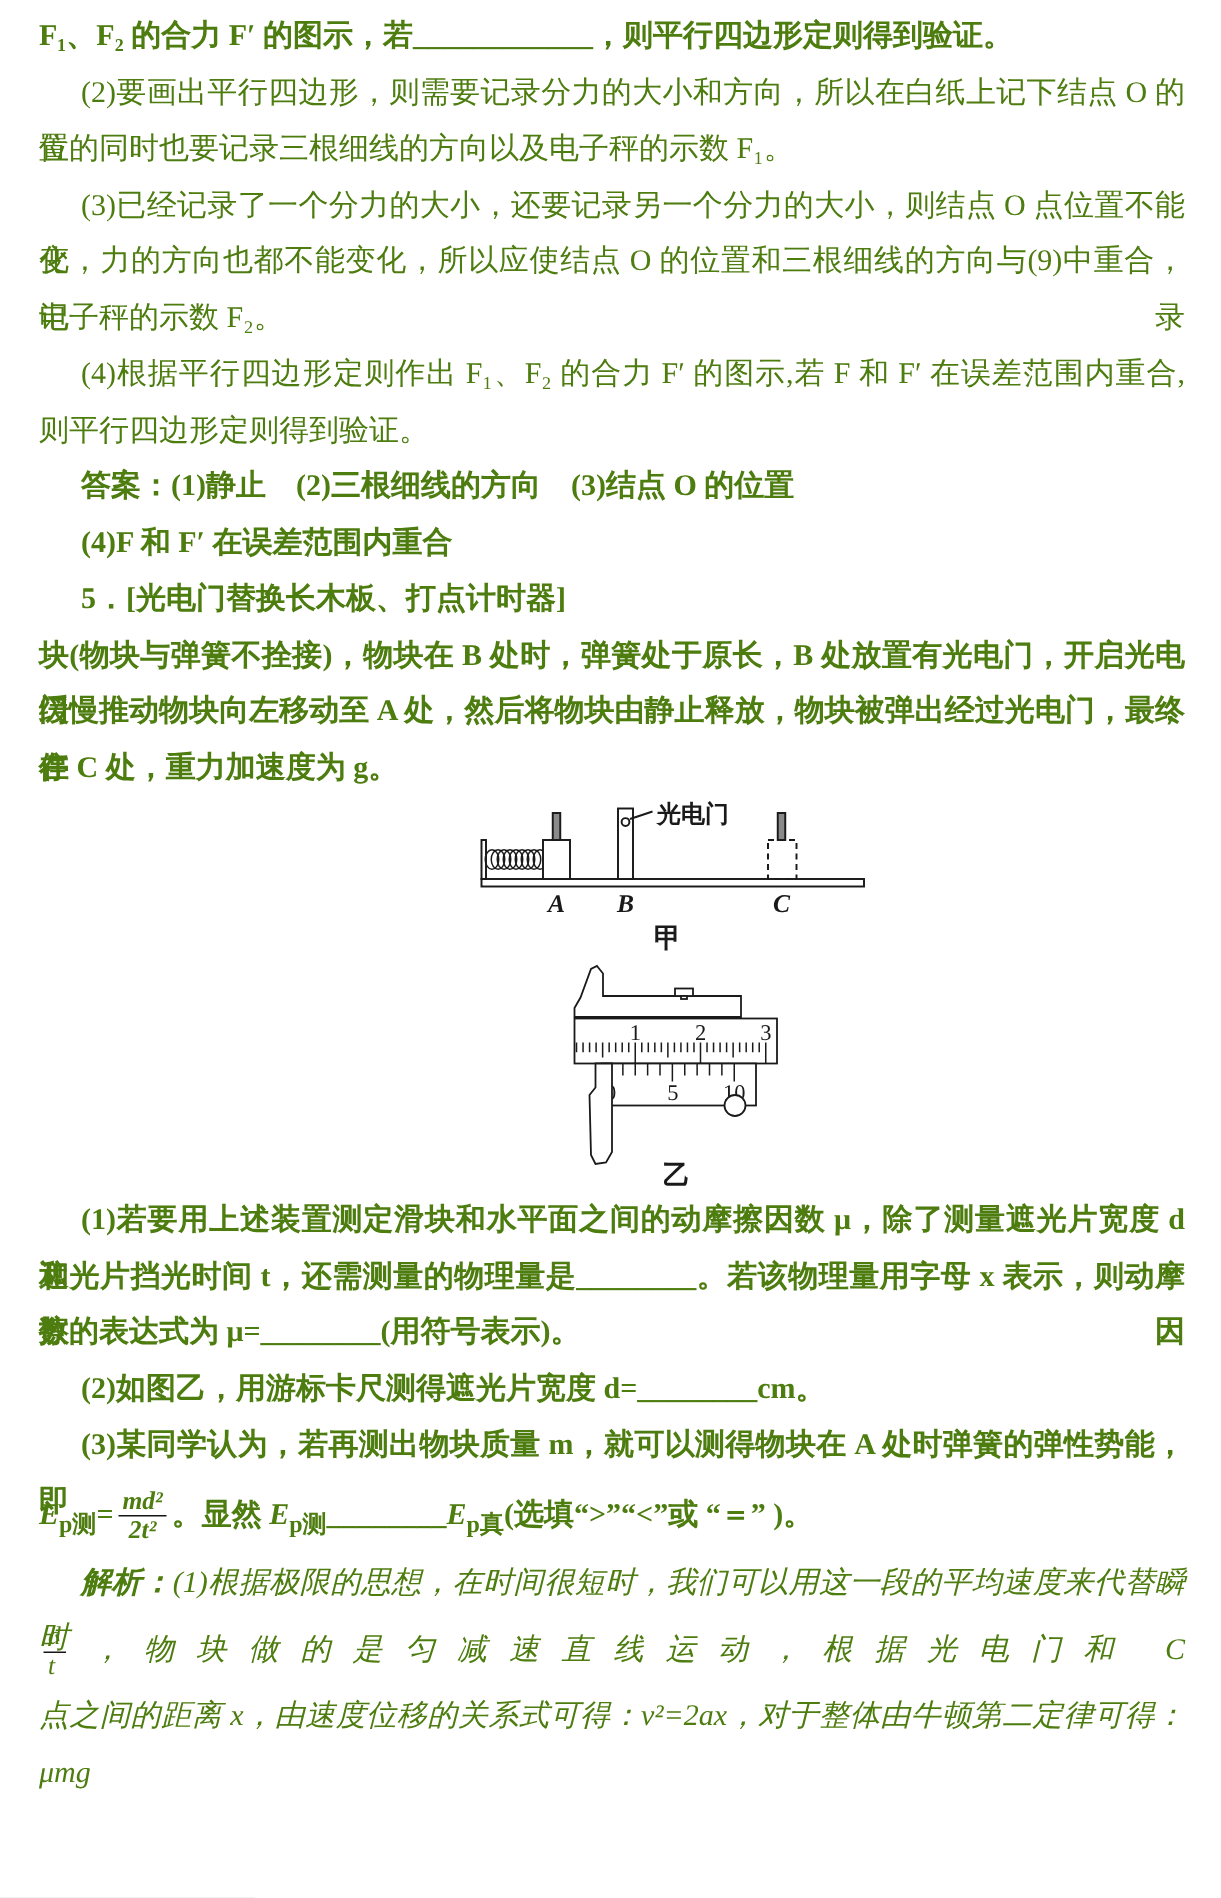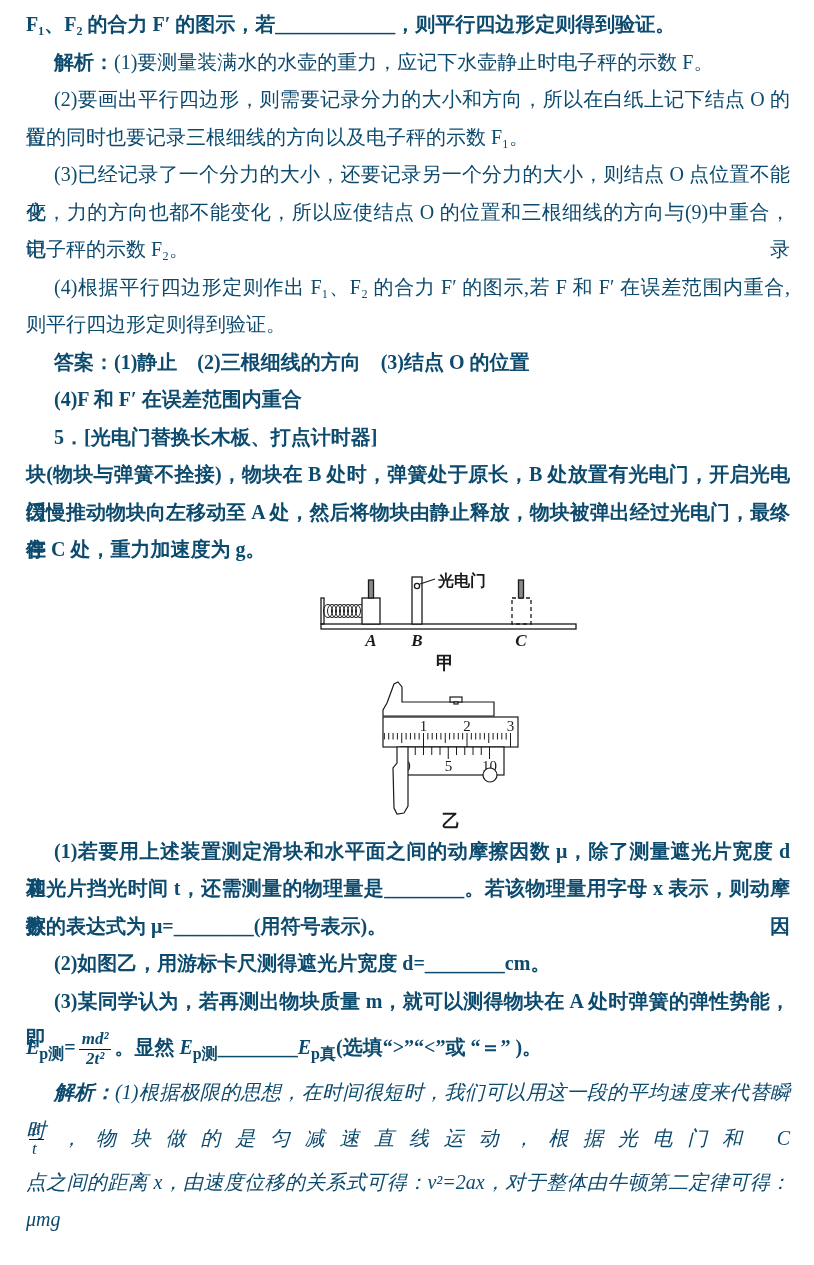--- a/index.html
+++ b/index.html
@@ -1,20 +1,20 @@
 <!DOCTYPE html>
 <html><head>
 <meta charset="utf-8">
 <style>
   html,body{margin:0;padding:0;background:#e8e8e8;}
   .page{
     width:814px;height:1265px;background:#ffffff;box-sizing:border-box;
     padding:6px 24px 0 26px;position:relative;overflow:hidden;
     font-family:"Liberation Serif","DejaVu Serif",serif;
-    color:#0c4a6e;font-size:20px;
+    color:#4d7c0f;font-size:20px;
   }
   .ln{height:37.5px;line-height:37.5px;white-space:normal;}
   .ind{text-indent:28px;}
   .bold{font-weight:700;}
   .kai{font-style:italic;}
   .fill{text-align:justify;text-align-last:justify;}
   .lbl{font-weight:700;}
   .vi{font-style:italic;}
   sub{font-size:16px;vertical-align:-5px;letter-spacing:0;}
   .frac{display:inline-block;vertical-align:middle;text-align:center;
@@ -27,21 +27,20 @@
   svg text{font-family:"Liberation Serif","DejaVu Serif",serif;fill:#1a1a1a;stroke:none;}
   .fig{background:#fff;}
 </style>
 </head>
 <body>
 
 <div class="page">
 
   <div class="ln bold">F₁、F₂ 的合力 F′ 的图示，若____________，则平行四边形定则得到验证。</div>
 
-  <div class="ln ind"><span class="lbl">解析：</span><span>(1)要测量装满水的水壶的重力，应记下水壶静止时电子秤的示数 F。</span></div>
   <div class="ln ind fill">(2)要画出平行四边形，则需要记录分力的大小和方向，所以在白纸上记下结点 O 的位</div>
   <div class="ln">置的同时也要记录三根细线的方向以及电子秤的示数 F₁。</div>
   <div class="ln ind fill">(3)已经记录了一个分力的大小，还要记录另一个分力的大小，则结点 O 点位置不能变</div>
   <div class="ln fill">化，力的方向也都不能变化，所以应使结点 O 的位置和三根细线的方向与(9)中重合，记录</div>
   <div class="ln">电子秤的示数 F₂。</div>
   <div class="ln ind fill">(4)根据平行四边形定则作出 F₁、F₂ 的合力 F′ 的图示,若 F 和 F′ 在误差范围内重合,</div>
   <div class="ln">则平行四边形定则得到验证。</div>
 
   <div class="ln ind bold"><span class="lbl">答案：</span><span>(1)静止　(2)三根细线的方向　(3)结点 O 的位置</span></div>
   <div class="ln ind bold">(4)F 和 F′ 在误差范围内重合</div>

